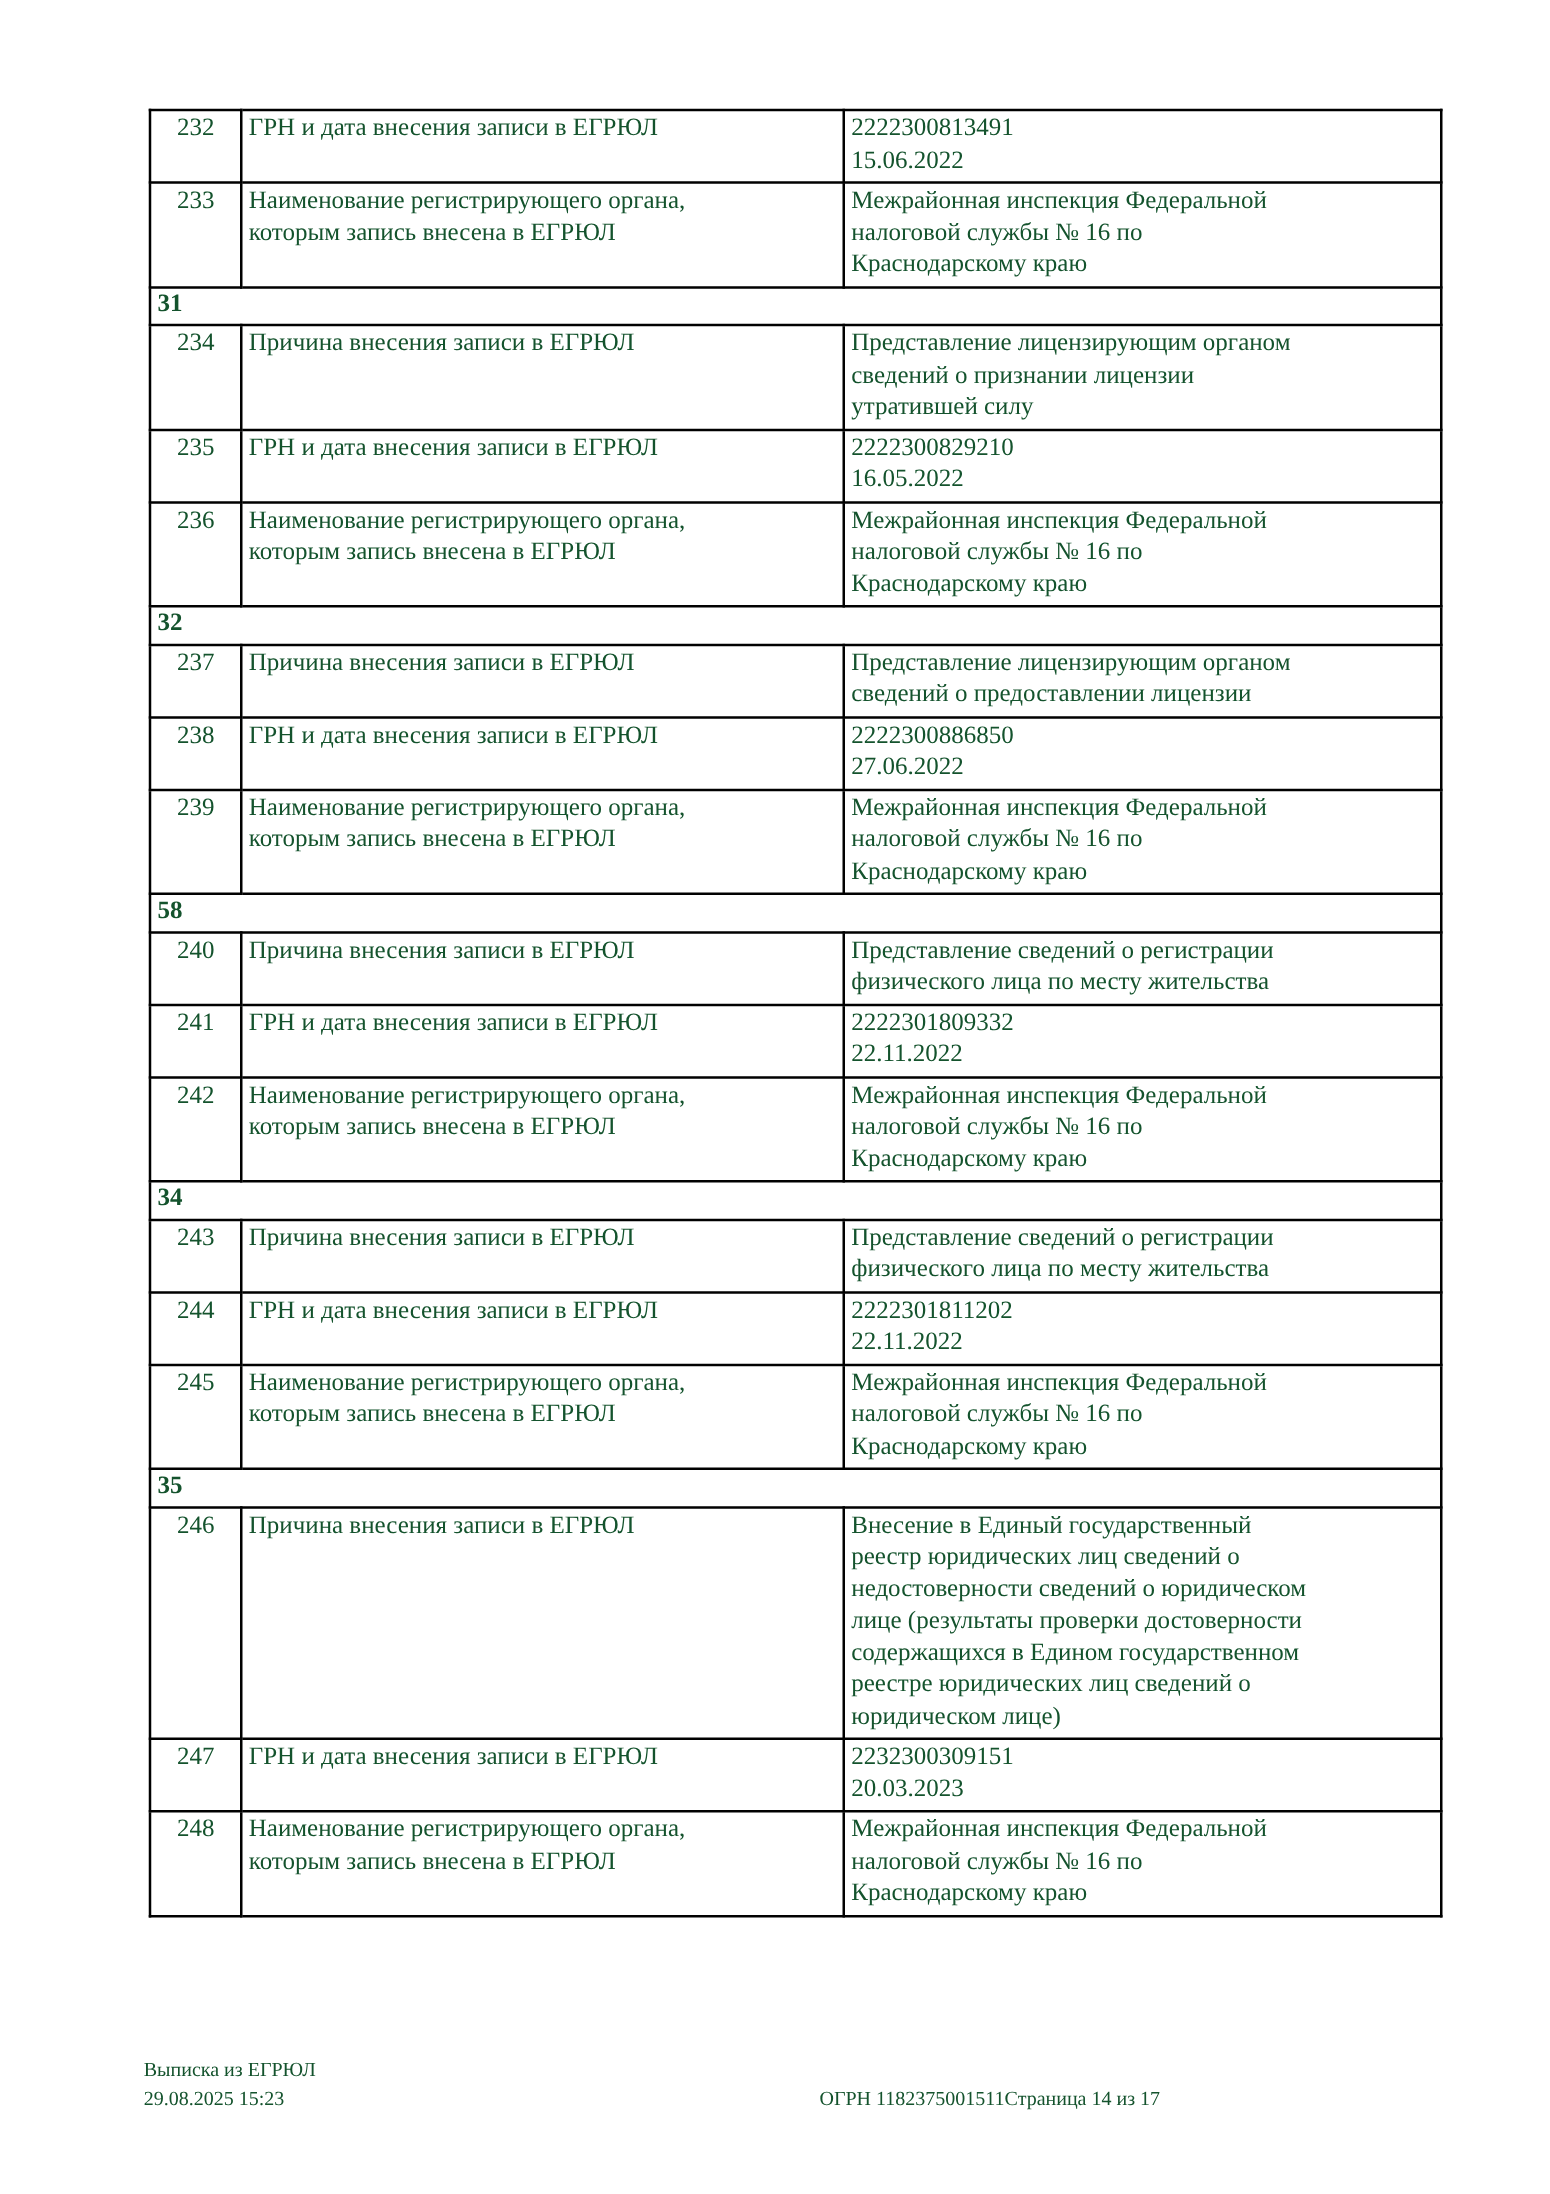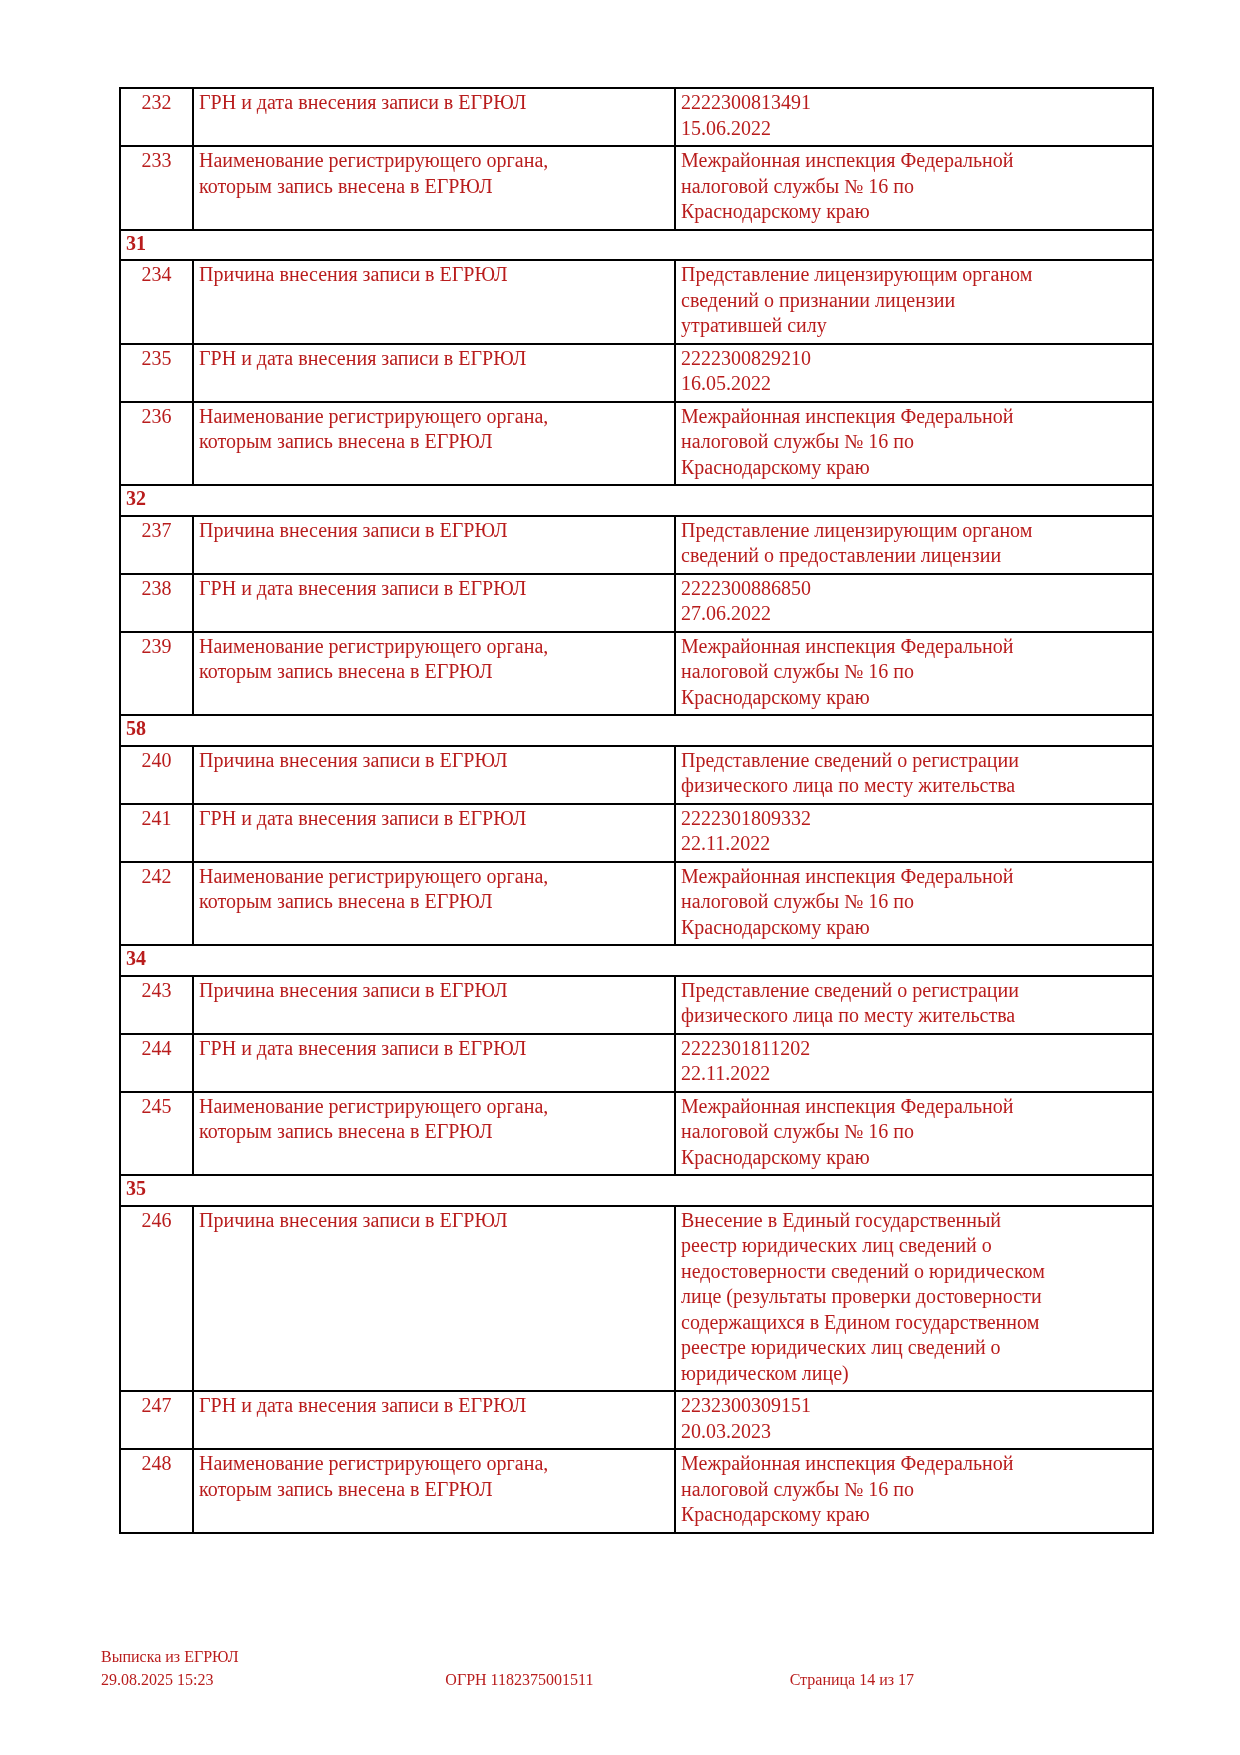--- a/index.html
+++ b/index.html
@@ -5,21 +5,21 @@
   html, body {
     margin: 0;
     padding: 0;
     background: #ffffff;
   }
   .page {
     position: relative;
     width: 1240px;
     height: 1755px;
     background: #ffffff;
-    color: #b91c1c;
+    color: #14532d;
     font-family: "Liberation Serif", "DejaVu Serif", serif;
     overflow: hidden;
   }
   table.egrul {
     position: absolute;
     left: 119px;
     top: 87px;
     width: 1033px;
     border-collapse: collapse;
     table-layout: fixed;
@@ -40,31 +40,31 @@
   }
   table.egrul tr.section td {
     text-align: left;
     font-weight: bold;
     padding-top: 0px;
     padding-bottom: 3px;
     white-space: nowrap;
   }
   .footer {
     position: absolute;
-    left: 101px;
+    left: 115px;
     top: 1645px;
     width: 1033px;
     display: flex;
     align-items: flex-end;
     justify-content: space-between;
     font-size: 16px;
     line-height: 23px;
   }
   .footer .f-left  { flex: 1; text-align: left; }
-  .footer .f-center{ flex: 1; text-align: left; }
+  .footer .f-center{ flex: 1; text-align: right; }
   .footer .f-right { flex: 1; }
 </style>
 </head>
 <body>
 
 <div class="page">
 
   <table class="egrul">
     <colgroup>
       <col style="width:73px">

